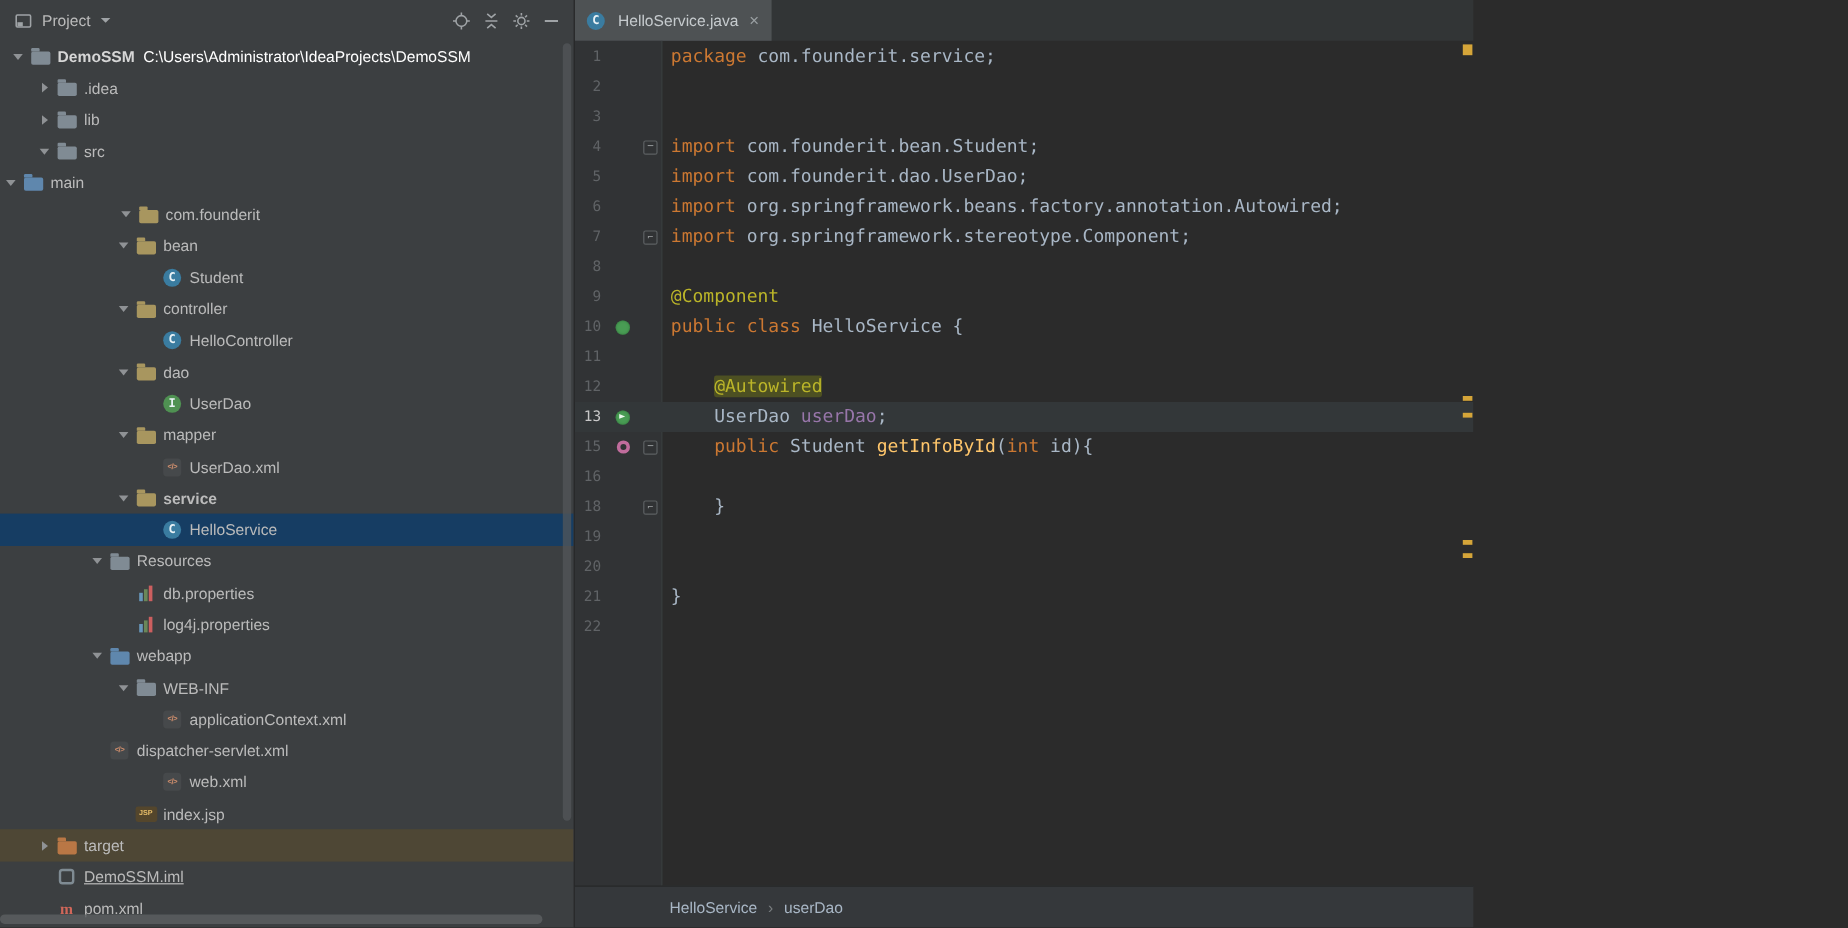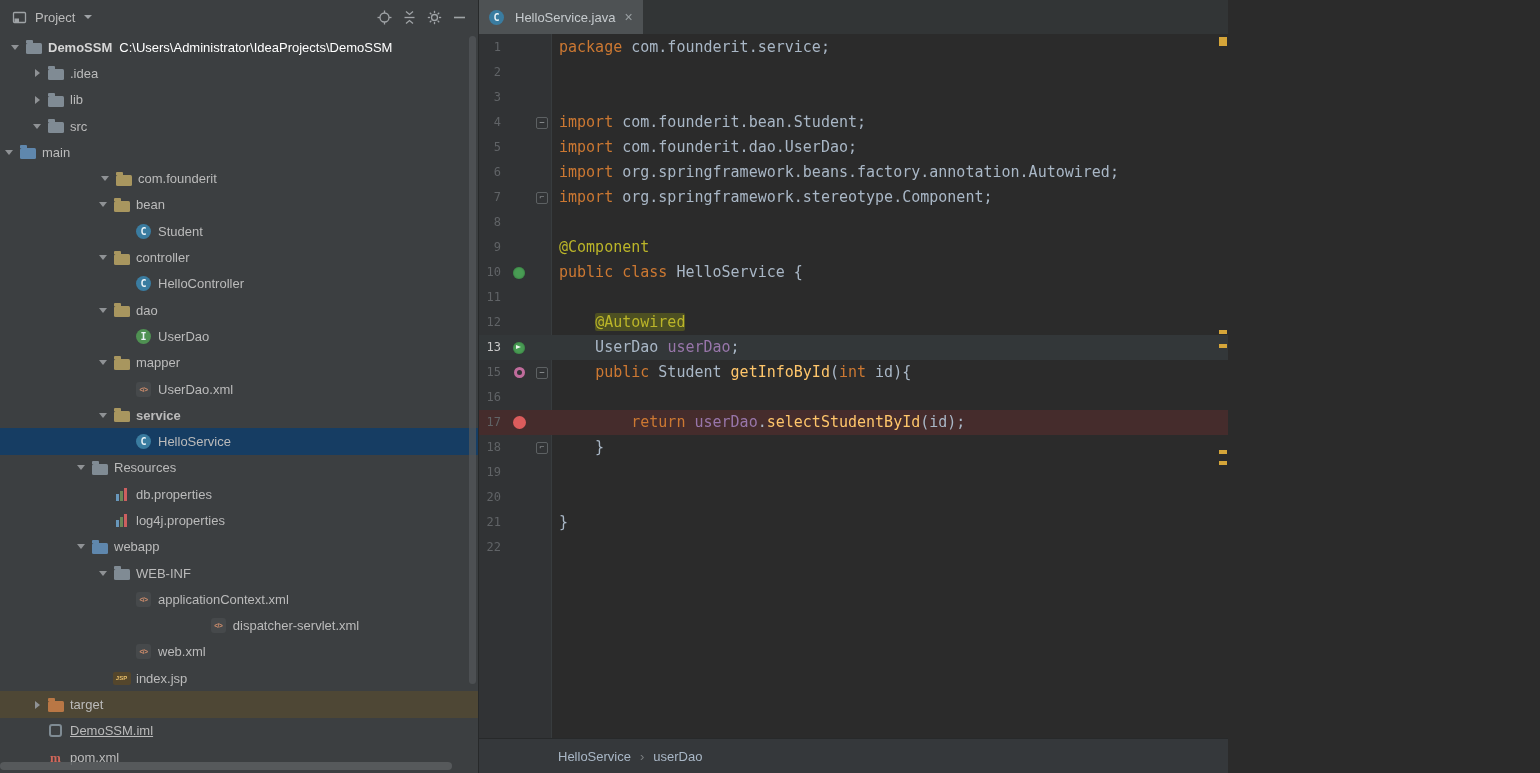--- a/index.html
+++ b/index.html
@@ -295,21 +295,21 @@
           </span>
           <span class="tlabel">WEB-INF</span>
         </div>
         <div class="trow" style="padding-left: 116px;">
           <span class="chev none"></span>
           <span class="ticon">
             <span class="i-xml">&lt;/&gt;</span>
           </span>
           <span class="tlabel">applicationContext.xml</span>
         </div>
-        <div class="trow" style="padding-left: 72px; justify-content: center;">
+        <div class="trow" style="padding-left: 72px;">
           <span class="chev none"></span>
           <span class="ticon">
             <span class="i-xml">&lt;/&gt;</span>
           </span>
           <span class="tlabel">dispatcher-servlet.xml</span>
         </div>
         <div class="trow" style="padding-left: 116px;">
           <span class="chev none"></span>
           <span class="ticon">
             <span class="i-xml">&lt;/&gt;</span>
@@ -454,28 +454,20 @@
               <span class="g-spring-bean-method"></span>
             </span>
             <span class="fold f-start"></span>
             <span class="ctext"><span class="tk-p">    </span><span class="tk-kw">public</span><span class="tk-p"> Student </span><span class="tk-method">getInfoById</span><span class="tk-p">(</span><span class="tk-kw">int</span><span class="tk-p"> id){</span></span>
           </div>
           <div class="cline">
             <span class="lnum">16</span>
             <span class="gicon"></span>
             <span class="fold"></span>
             <span class="ctext"></span>
-          </div>
-          <div class="cline bg-breakpoint">
-            <span class="lnum">17</span>
-            <span class="gicon">
-              <span class="g-breakpoint"></span>
-            </span>
-            <span class="fold"></span>
-            <span class="ctext"><span class="tk-p">        </span><span class="tk-kw">return</span><span class="tk-p"> </span><span class="tk-field">userDao</span><span class="tk-p">.</span><span class="tk-method">selectStudentById</span><span class="tk-p">(id);</span></span>
           </div>
           <div class="cline">
             <span class="lnum">18</span>
             <span class="gicon"></span>
             <span class="fold f-end"></span>
             <span class="ctext"><span class="tk-p">    }</span></span>
           </div>
           <div class="cline">
             <span class="lnum">19</span>
             <span class="gicon"></span>

